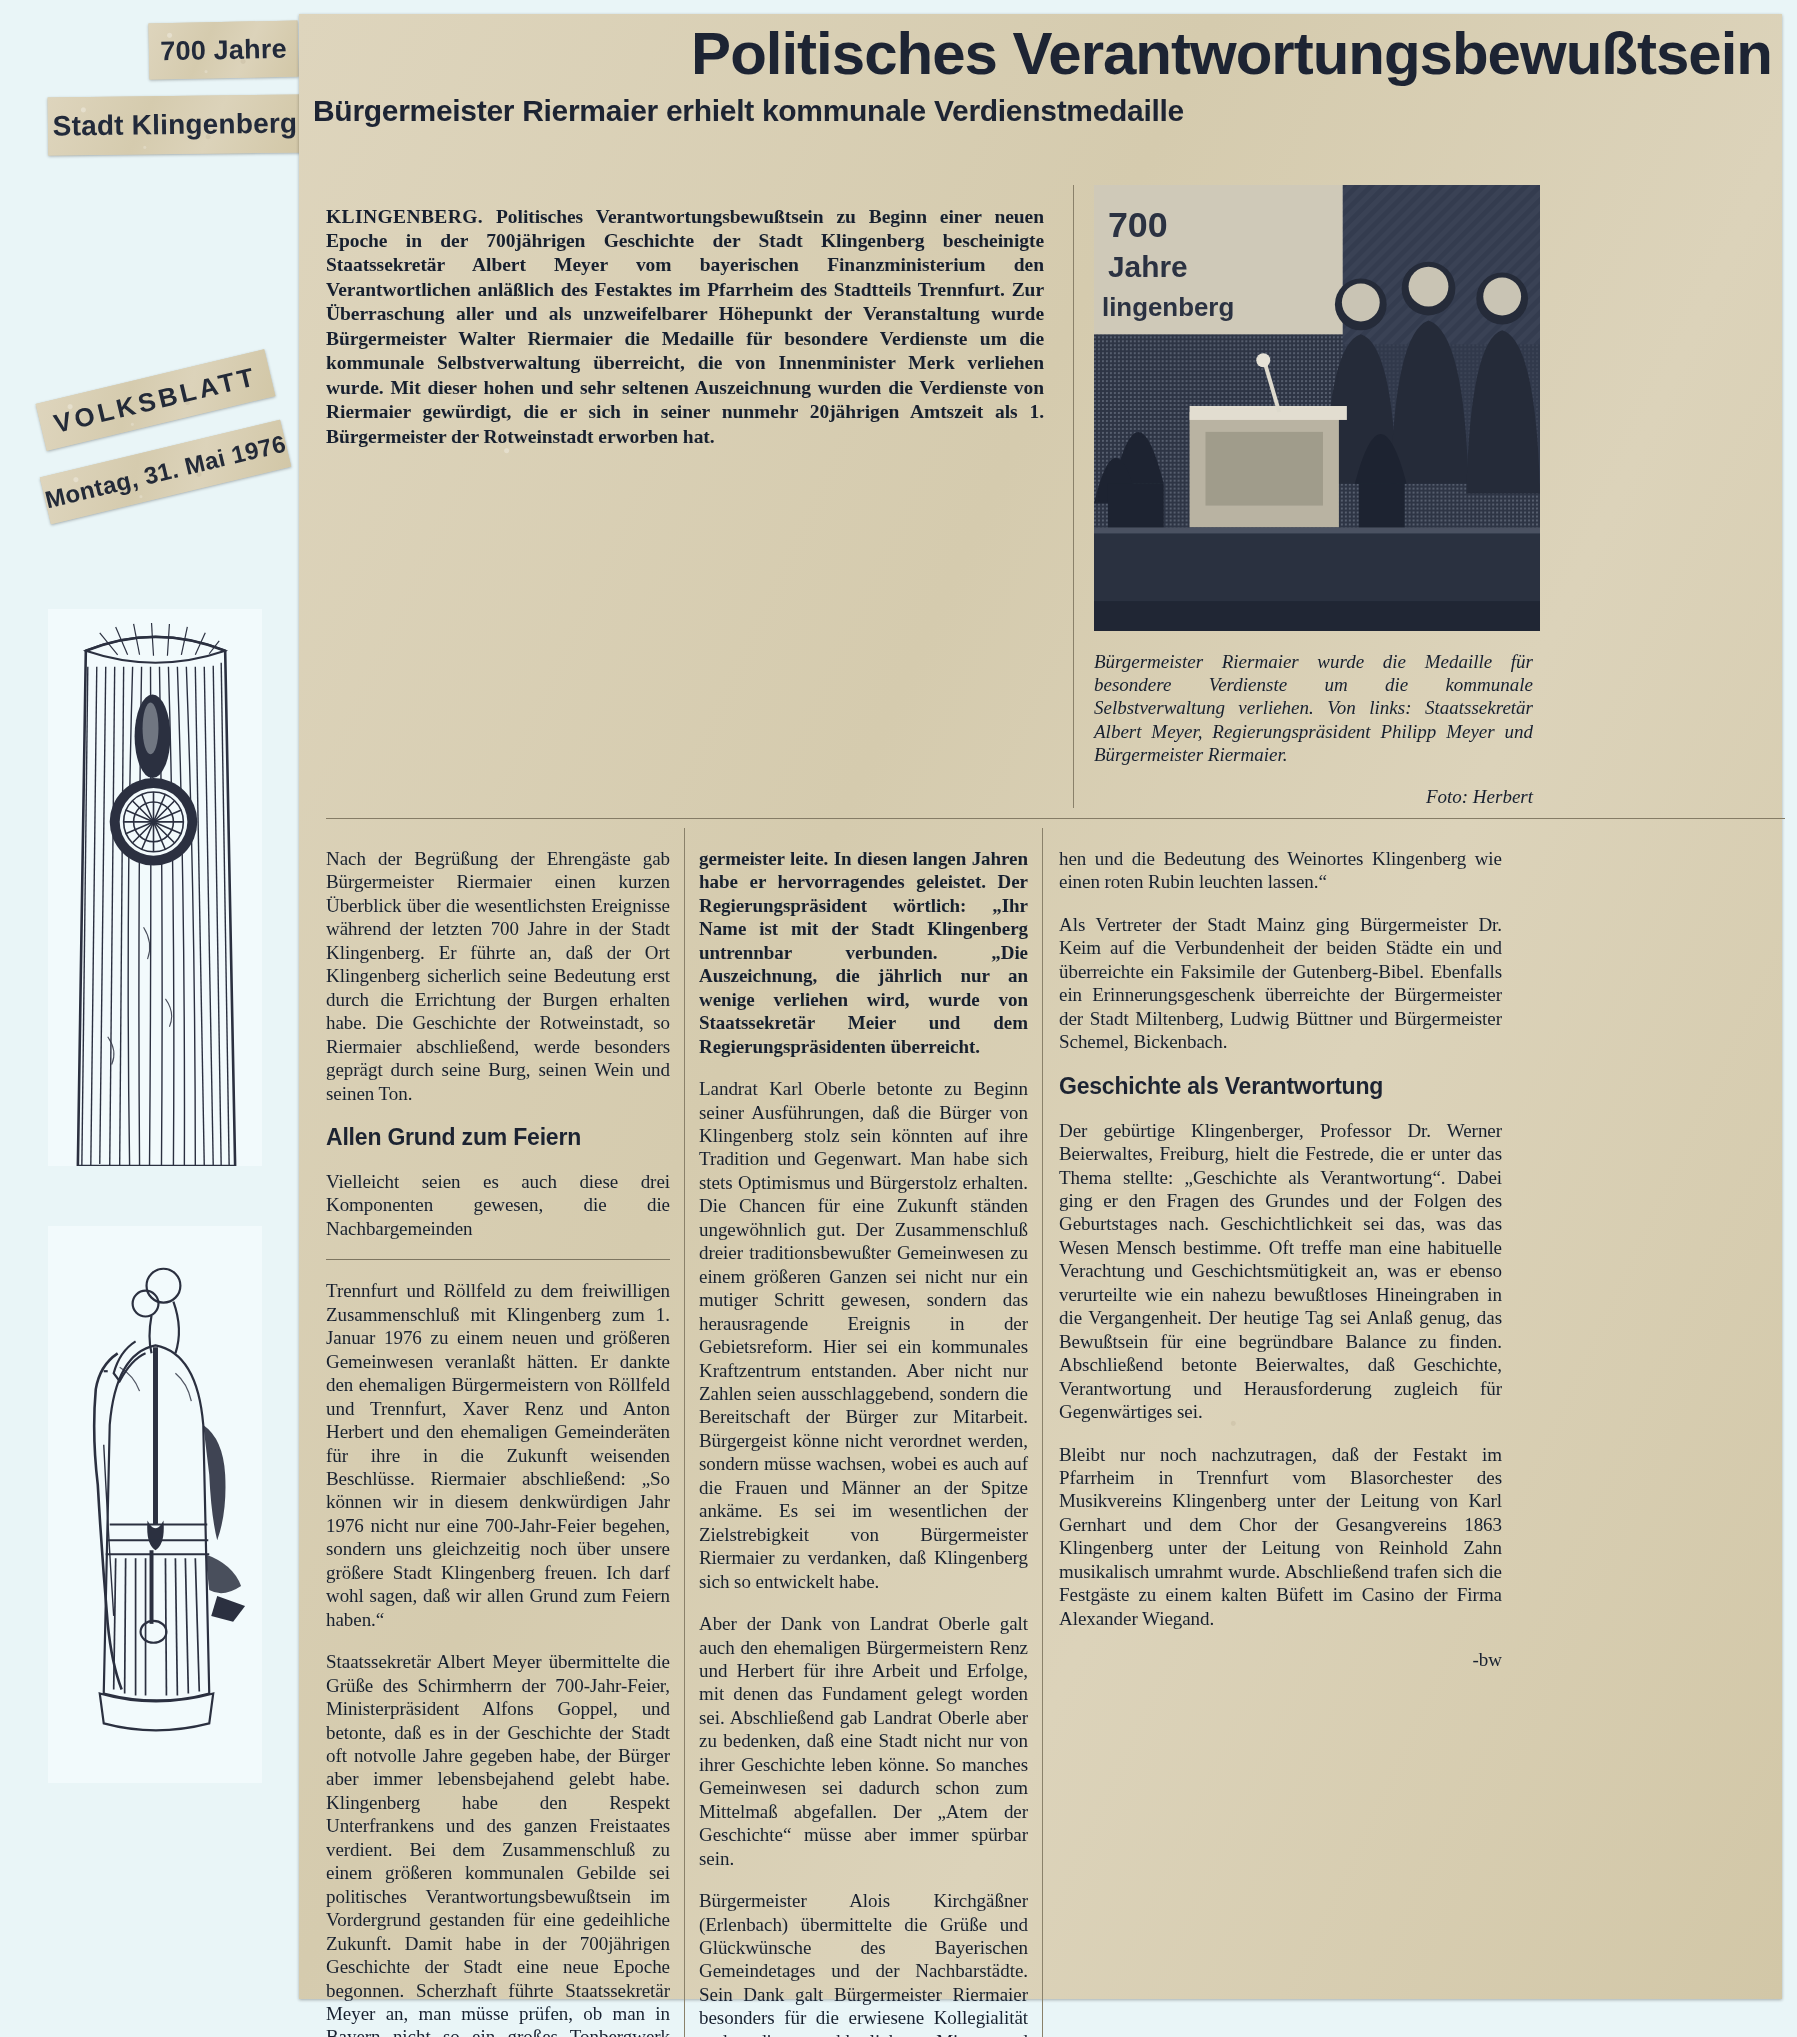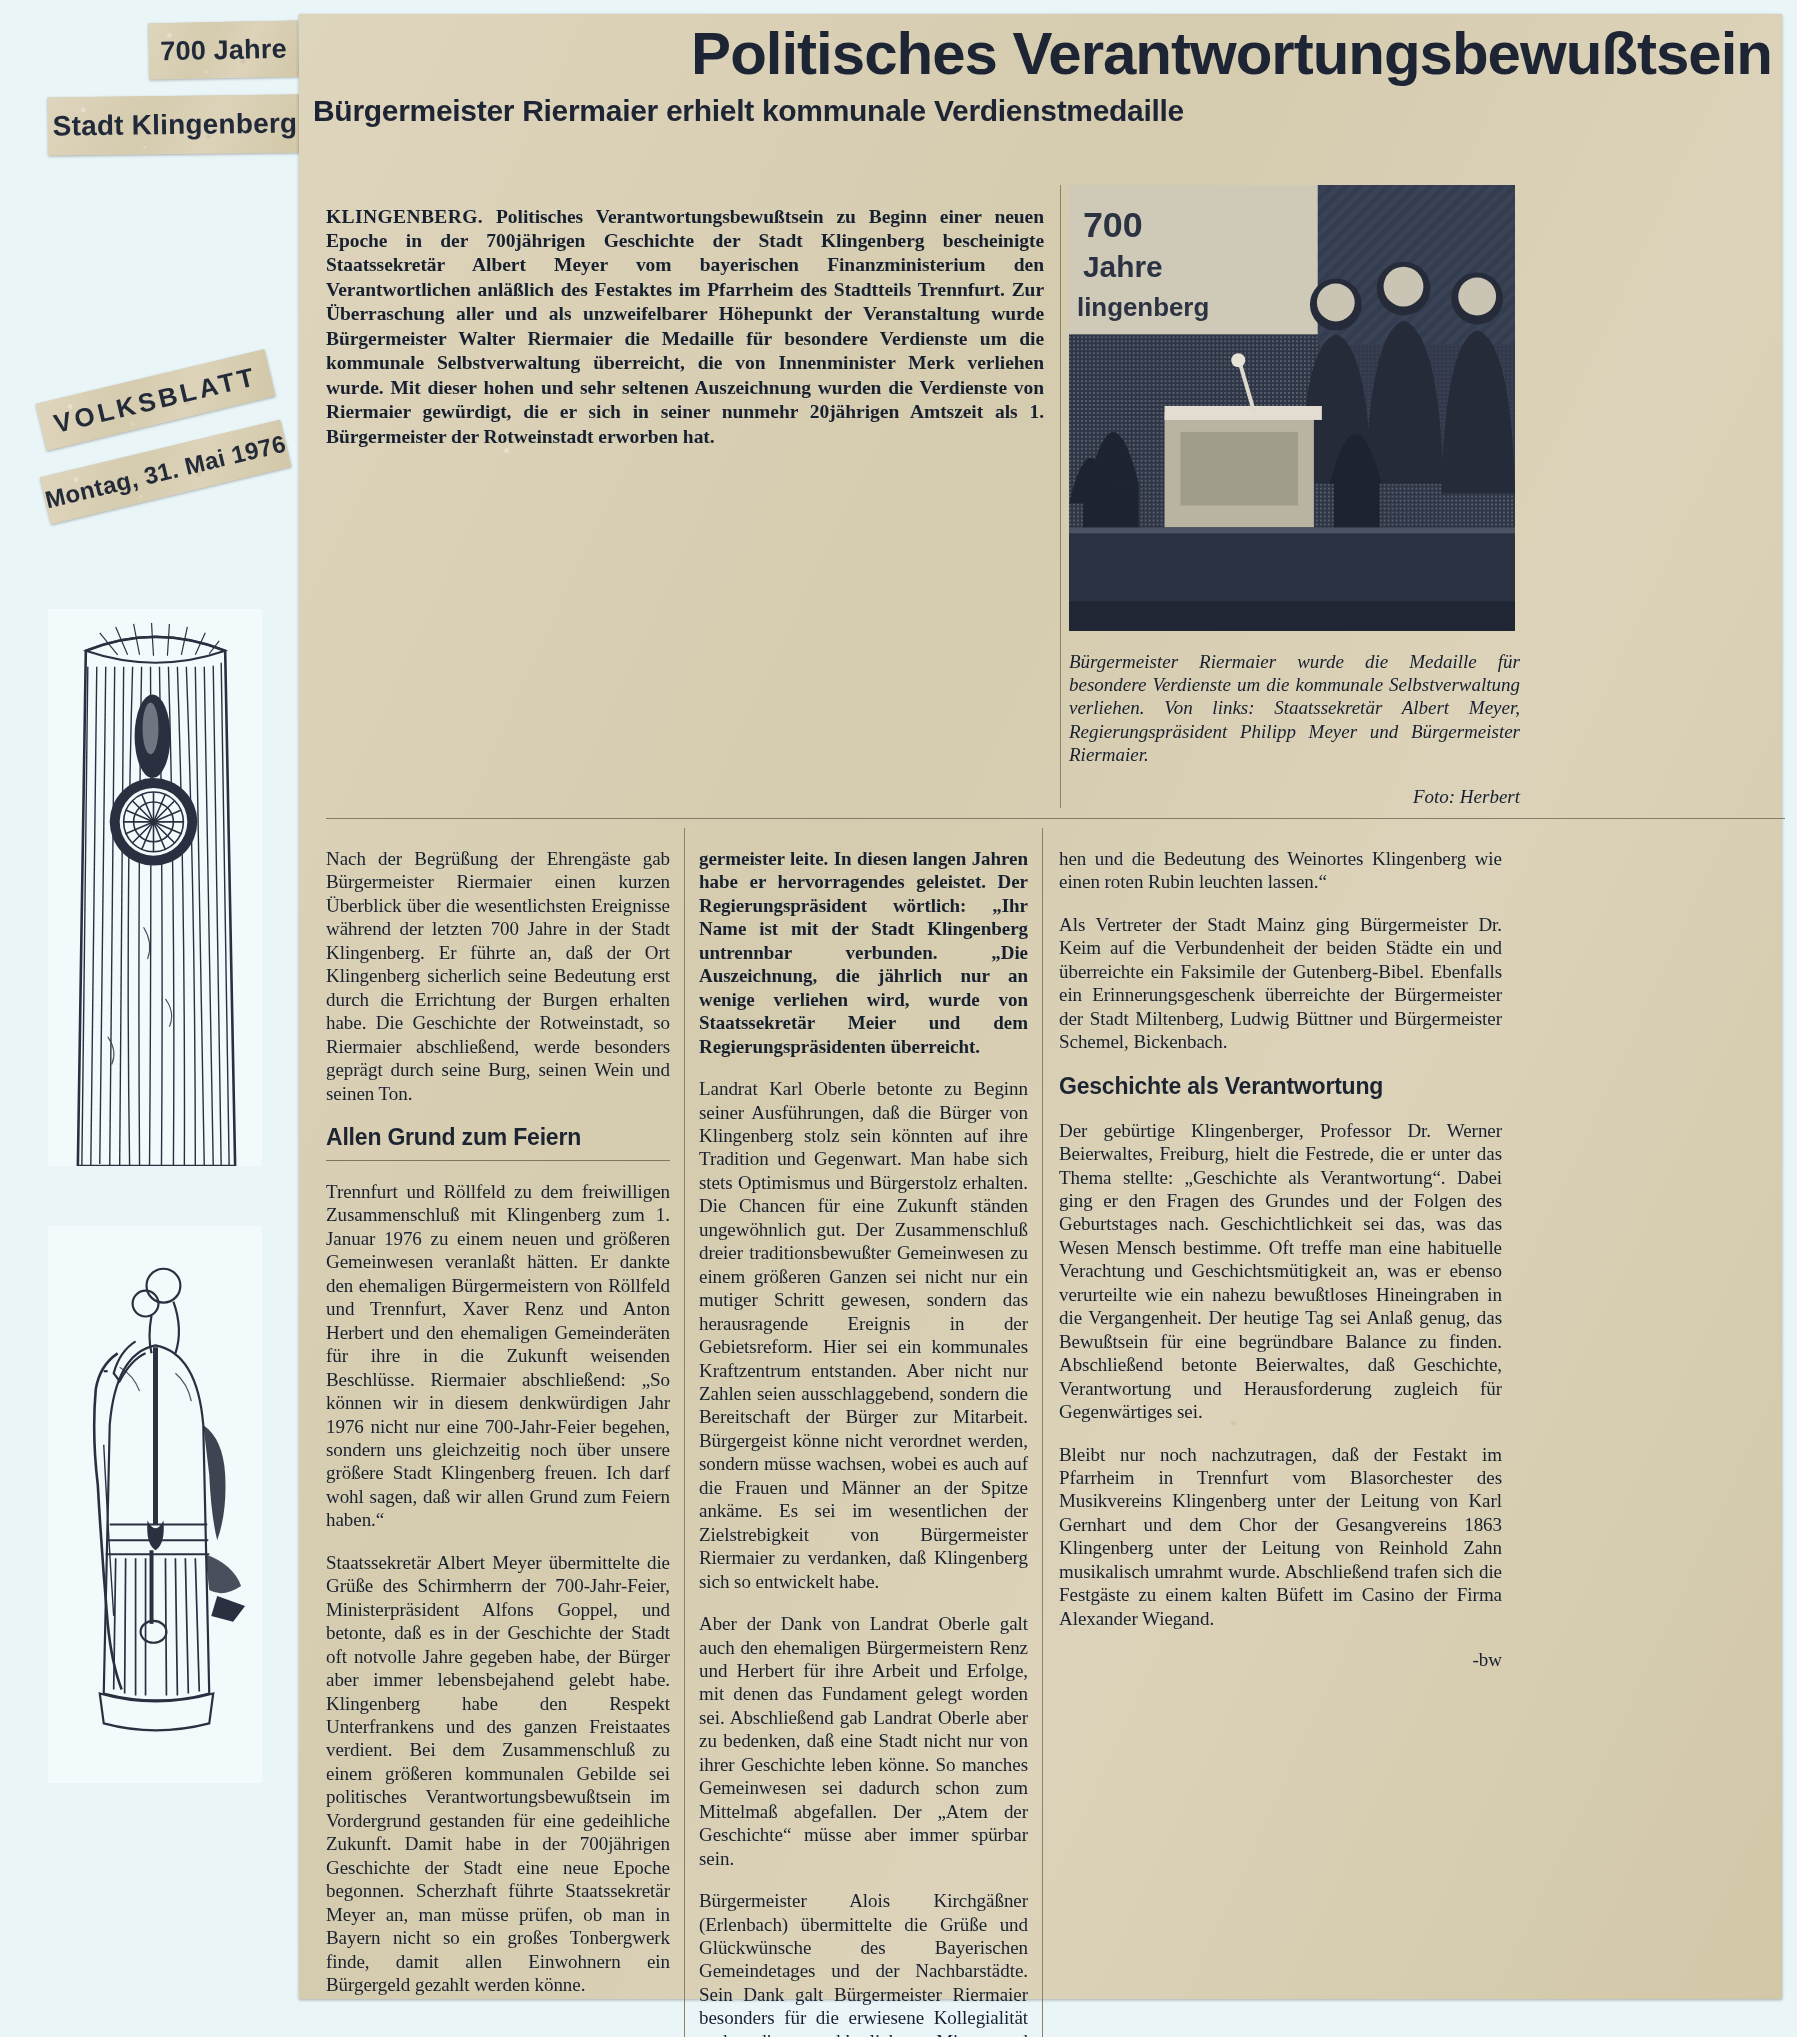--- a/index.html
+++ b/index.html
@@ -158,21 +158,21 @@
     font-family:"Liberation Serif", serif;
     font-style:italic;font-size:19px;line-height:1.22;
     text-align:justify;color:#17202f;
   }
   .credit{text-align:right;display:block;}
   .signoff{text-align:right;display:block;margin-top:-1px;}
 
   
   #top-area{display:flex;}
   #lead-wrap{width:734px;padding-right:16px;box-sizing:border-box;}
-  #photo-wrap{width:460px;padding-left:8px;box-sizing:border-box;border-left:1px solid #8a816a;}
+  #photo-wrap{width:460px;padding-left:20px;box-sizing:border-box;border-left:1px solid #8a816a;margin-left:13px;}
 
   
   .hr-span{border-top:1px solid #857c66;margin:10px 0 9px 0;}
 </style>
 </head>
 <body>
 
 <div class="page">
 
   <div class="chip paper" id="chip-700">
@@ -361,20 +361,21 @@
         </div>
       </div>
 
       <div class="hr-span"></div>
 
       <div id="cols">
 
         <div class="col" id="col-1">
           <p class="col-text">Nach der Begrüßung der Ehrengäste gab Bürgermeister Riermaier einen kurzen Überblick über die wesentlichsten Ereignisse während der letzten 700 Jahre in der Stadt Klingenberg. Er führte an, daß der Ort Klingenberg sicherlich seine Bedeutung erst durch die Errichtung der Burgen erhalten habe. Die Geschichte der Rotweinstadt, so Riermaier abschließend, werde besonders geprägt durch seine Burg, seinen Wein und seinen Ton.</p>
           <div class="sub-h">Allen Grund zum Feiern</div>
+          <p class="col-text">Vielleicht seien es auch diese drei Komponenten gewesen, die die Nachbargemeinden</p>
           <div class="rule"></div>
           <p class="col-text">Trennfurt und Röllfeld zu dem freiwilligen Zusammenschluß mit Klingenberg zum 1. Januar 1976 zu einem neuen und größeren Gemeinwesen veranlaßt hätten. Er dankte den ehemaligen Bürgermeistern von Röllfeld und Trennfurt, Xaver Renz und Anton Herbert und den ehemaligen Gemeinderäten für ihre in die Zukunft weisenden Beschlüsse. Riermaier abschließend: „So können wir in diesem denkwürdigen Jahr 1976 nicht nur eine 700-Jahr-Feier begehen, sondern uns gleichzeitig noch über unsere größere Stadt Klingenberg freuen. Ich darf wohl sagen, daß wir allen Grund zum Feiern haben.“</p>
           <p class="col-text">Staatssekretär Albert Meyer übermittelte die Grüße des Schirmherrn der 700-Jahr-Feier, Ministerpräsident Alfons Goppel, und betonte, daß es in der Geschichte der Stadt oft notvolle Jahre gegeben habe, der Bürger aber immer lebensbejahend gelebt habe. Klingenberg habe den Respekt Unterfrankens und des ganzen Freistaates verdient. Bei dem Zusammenschluß zu einem größeren kommunalen Gebilde sei politisches Verantwortungsbewußtsein im Vordergrund gestanden für eine gedeihliche Zukunft. Damit habe in der 700jährigen Geschichte der Stadt eine neue Epoche begonnen. Scherzhaft führte Staatssekretär Meyer an, man müsse prüfen, ob man in Bayern nicht so ein großes Tonbergwerk finde, damit allen Einwohnern ein Bürgergeld gezahlt werden könne.</p>
 
         </div>
 
         <div class="col" id="col-2">
           <p class="col-text b">germeister leite. In diesen langen Jahren habe er hervorragendes geleistet. Der Regierungspräsident wörtlich: „Ihr Name ist mit der Stadt Klingenberg untrennbar verbunden. „Die Auszeichnung, die jährlich nur an wenige verliehen wird, wurde von Staatssekretär Meier und dem Regierungspräsidenten überreicht.</p>
           <p class="col-text">Landrat Karl Oberle betonte zu Beginn seiner Ausführungen, daß die Bürger von Klingenberg stolz sein könnten auf ihre Tradition und Gegenwart. Man habe sich stets Optimismus und Bürgerstolz erhalten. Die Chancen für eine Zukunft ständen ungewöhnlich gut. Der Zusammenschluß dreier traditionsbewußter Gemeinwesen zu einem größeren Ganzen sei nicht nur ein mutiger Schritt gewesen, sondern das herausragende Ereignis in der Gebietsreform. Hier sei ein kommunales Kraftzentrum entstanden. Aber nicht nur Zahlen seien ausschlaggebend, sondern die Bereitschaft der Bürger zur Mitarbeit. Bürgergeist könne nicht verordnet werden, sondern müsse wachsen, wobei es auch auf die Frauen und Männer an der Spitze ankäme. Es sei im wesentlichen der Zielstrebigkeit von Bürgermeister Riermaier zu verdanken, daß Klingenberg sich so entwickelt habe.</p>
           <p class="col-text">Aber der Dank von Landrat Oberle galt auch den ehemaligen Bürgermeistern Renz und Herbert für ihre Arbeit und Erfolge, mit denen das Fundament gelegt worden sei. Abschließend gab Landrat Oberle aber zu bedenken, daß eine Stadt nicht nur von ihrer Geschichte leben könne. So manches Gemeinwesen sei dadurch schon zum Mittelmaß abgefallen. Der „Atem der Geschichte“ müsse aber immer spürbar sein.</p>

